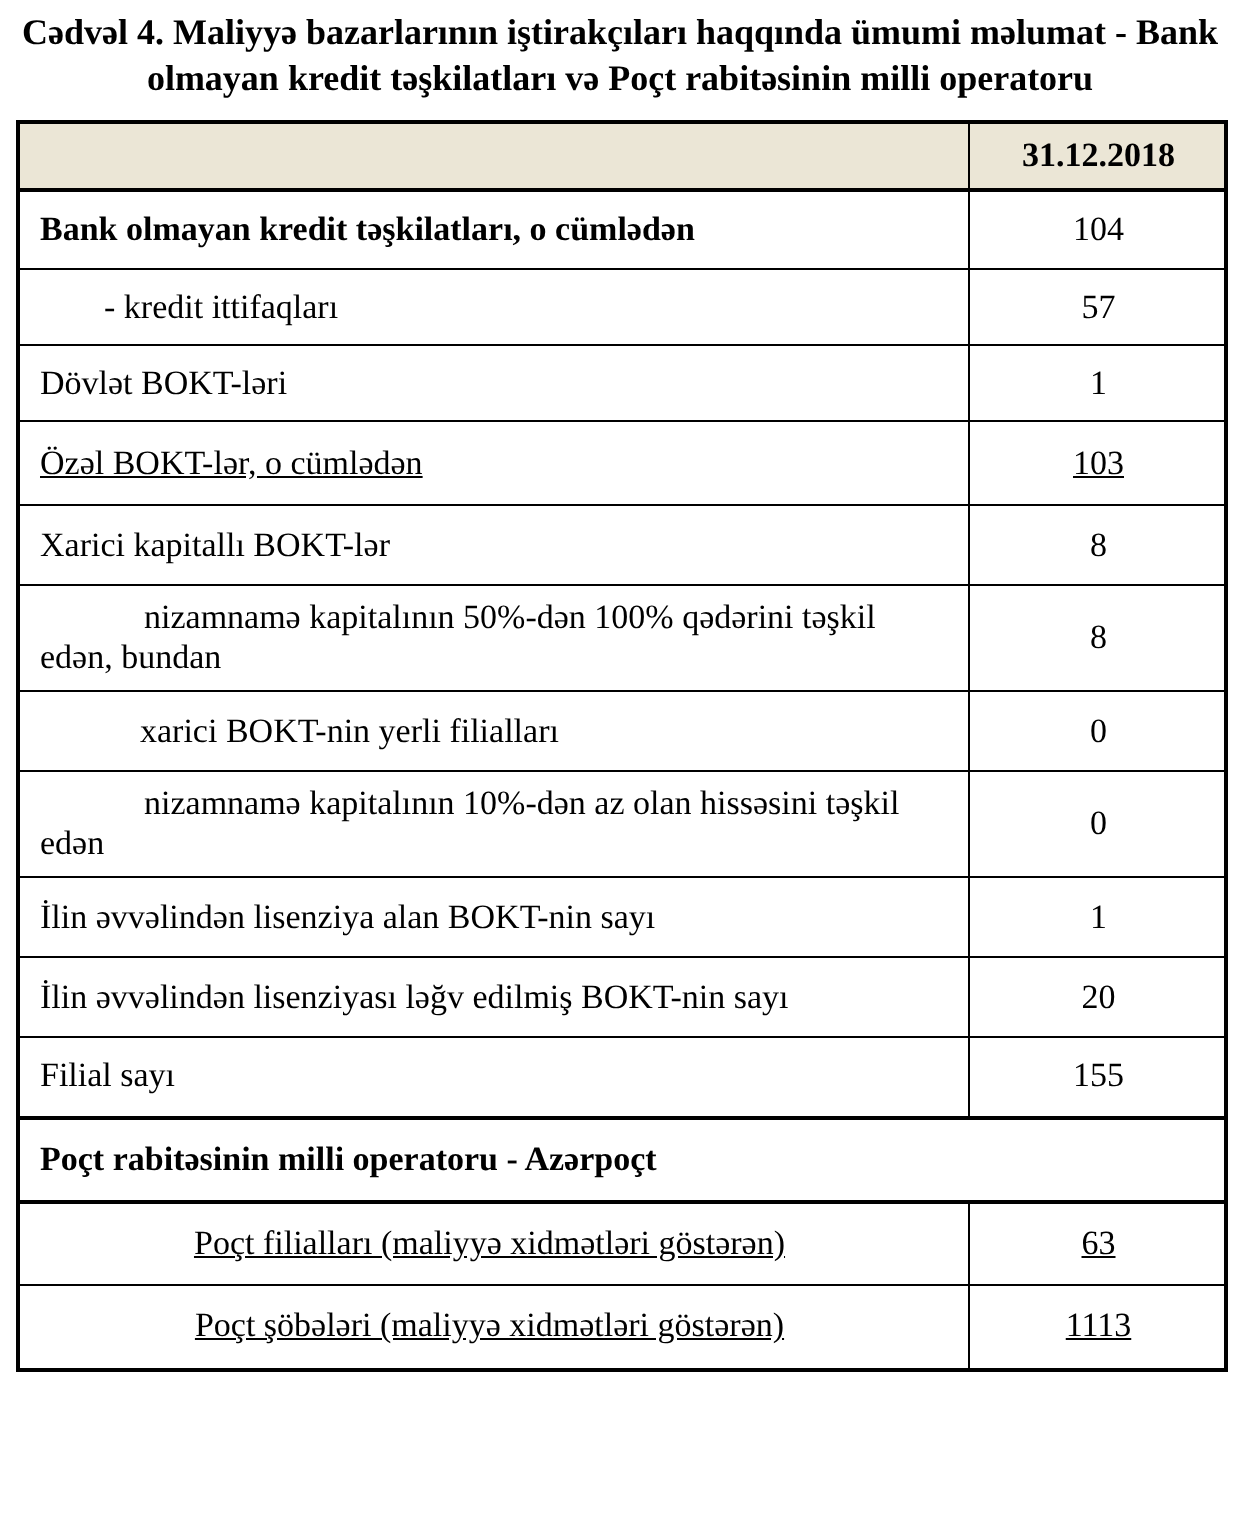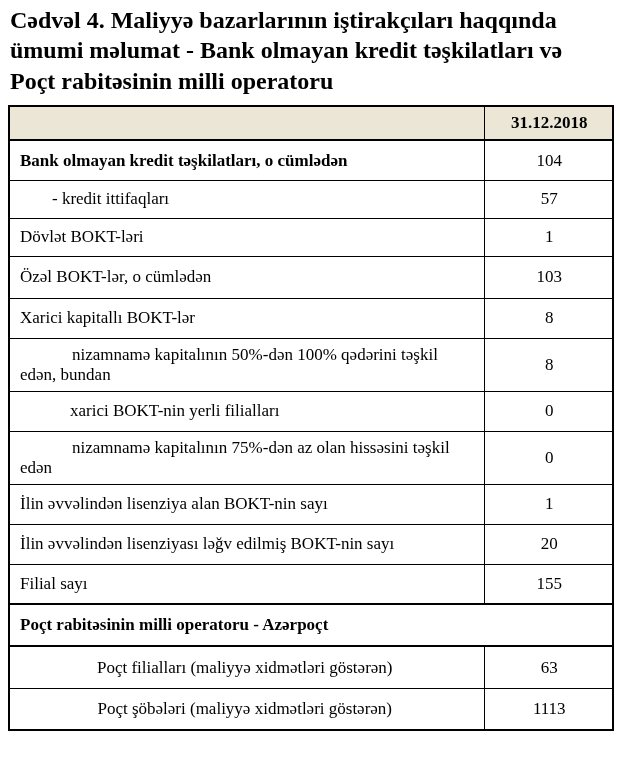--- a/index.html
+++ b/index.html
@@ -12,23 +12,23 @@
   }
   .page {
     width: 620px;
     height: 760px;
     box-sizing: border-box;
     padding-top: 5px;
   }
   .doc-title {
     width: 600px;
     margin: 0 auto 9px auto;
-    text-align: left;
+    text-align: center;
     font-weight: bold;
-    font-size: 24px;
+    font-size: 18px;
     line-height: 1.27;
   }
   table.data-table {
     border-collapse: collapse;
     table-layout: fixed;
     width: 604px;
     margin-left: 8px;
   }
   table.data-table col.c-label { width: 475px; }
   table.data-table col.c-value { width: 129px; }
@@ -58,21 +58,21 @@
   tr.section-row td {
     font-weight: bold;
     border-top: 2px solid #000000;
     border-bottom: 2px solid #000000;
     height: 42px;
     margin-top: 48px;
   }
   tr.r-center td.label-cell { text-align: center; padding-left: 4px; margin-left: 15px; }
   tr.h38 td { height: 38px; }
   tr.h40 td { height: 40px; }
-  tr.h42 td { height: 42px; }
+  tr.h42 td { height: 42px; text-decoration: underline; }
   tr.h48 td { height: 48px; }
 </style>
 </head>
 <body>
 
 <div class="page">
 
   <div class="doc-title">Cədvəl 4. Maliyyə bazarlarının iştirakçıları haqqında ümumi məlumat - Bank olmayan kredit təşkilatları və Poçt rabitəsinin milli operatoru</div>
 
   <table class="data-table">
@@ -116,21 +116,21 @@
       <td class="label-cell">nizamnamə kapitalının 50%-dən 100% qədərini təşkil edən, bundan</td>
       <td class="value-cell">8</td>
     </tr>
 
     <tr class="r-indent2 h40">
       <td class="label-cell">xarici BOKT-nin yerli filialları</td>
       <td class="value-cell">0</td>
     </tr>
 
     <tr class="r-hanging h48">
-      <td class="label-cell">nizamnamə kapitalının 75%-dən az olan hissəsini təşkil edən</td>
+      <td class="label-cell">nizamnamə kapitalının 10%-dən az olan hissəsini təşkil edən</td>
       <td class="value-cell">0</td>
     </tr>
 
     <tr class="h40">
       <td class="label-cell">İlin əvvəlindən lisenziya alan BOKT-nin sayı</td>
       <td class="value-cell">1</td>
     </tr>
 
     <tr class="h40">
       <td class="label-cell">İlin əvvəlindən lisenziyası ləğv edilmiş BOKT-nin sayı</td>

